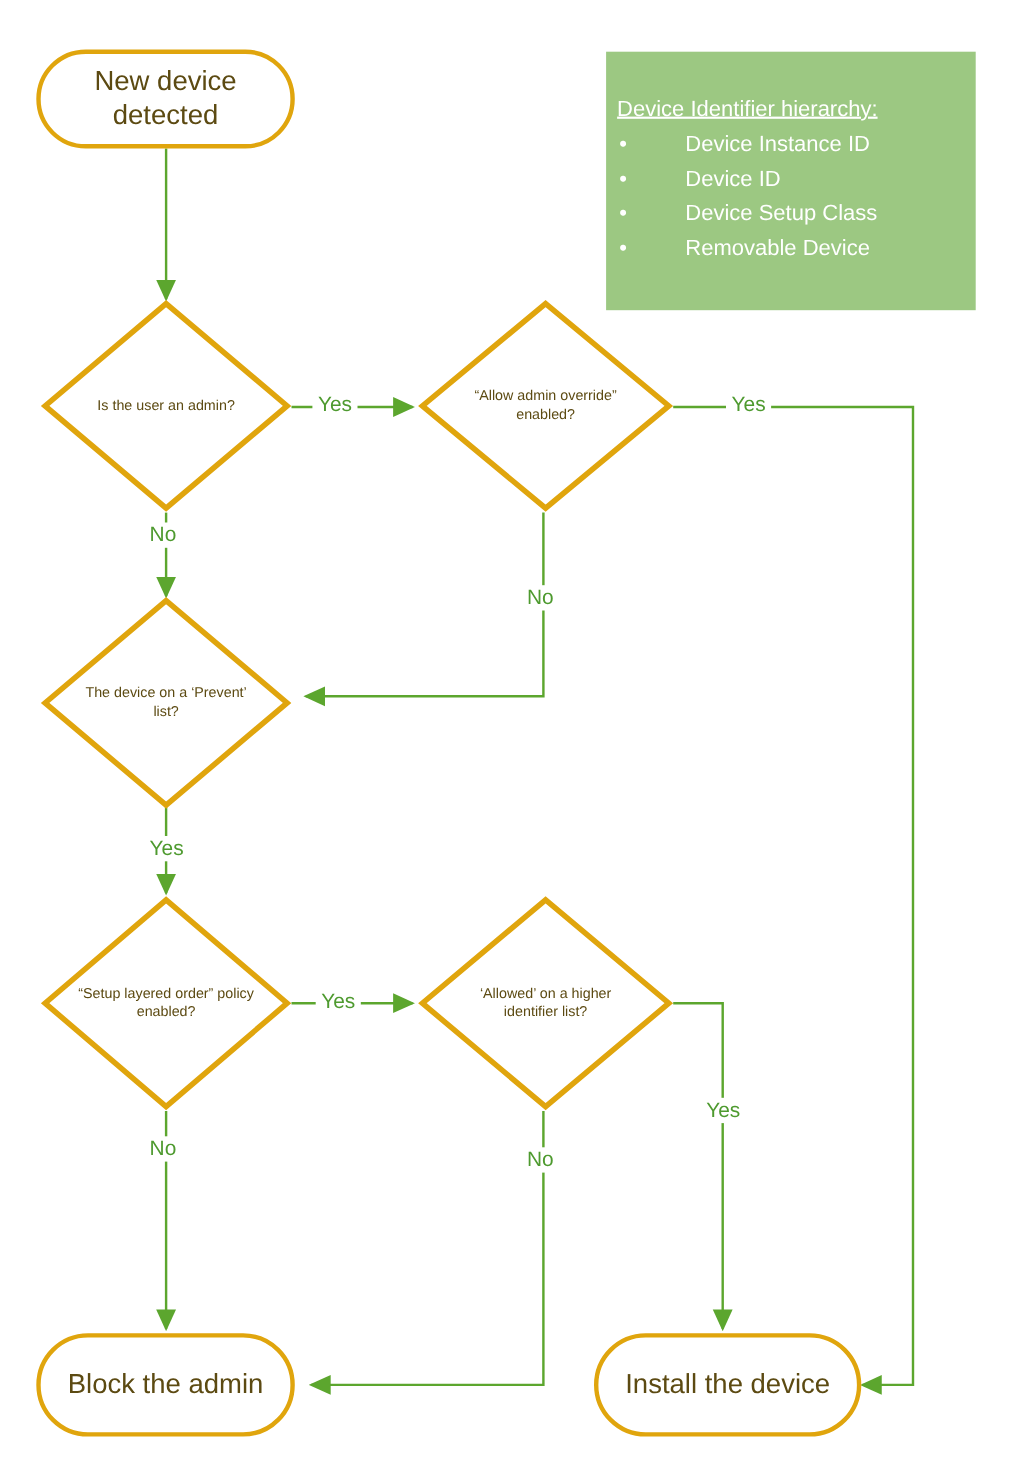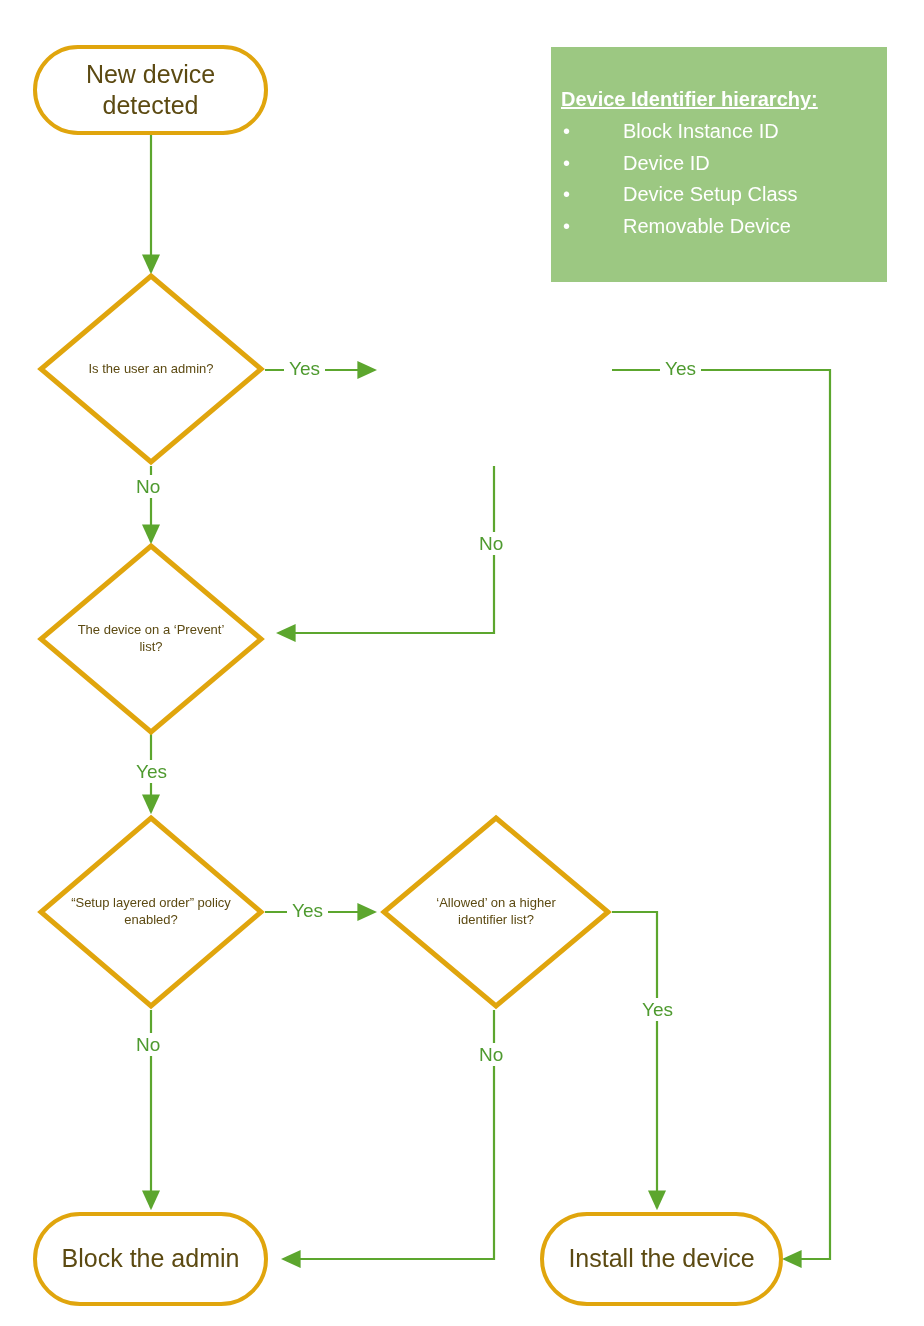--- a/index.html
+++ b/index.html
@@ -81,21 +81,21 @@
   
   .info-panel {
     position: absolute;
     background: #9CC882;
     box-sizing: border-box;
     padding: 38px 0 0 0;
   }
   .info-title {
     color: #ffffff;
     font-size: 20px;
-    font-weight: bold;
+    font-weight: normal;
     text-decoration: underline;
     margin: 0 0 2px 10px;
     line-height: 1.45;
   }
   .info-list {
     list-style: none;
     margin: 0;
     padding: 0;
   }
   .info-list li {
@@ -150,20 +150,28 @@
 
   <div class="decision-wrap" style="left:37px; top:272px; width:228px; height:194px;">
     <svg width="228" height="194" viewBox="0 0 228 194">
       <polygon points="114,4 224,97 114,190 4,97" fill="#ffffff" stroke="#E0A50D" stroke-width="5"></polygon>
     </svg>
     <div class="decision-label">
       <span>Is the user an admin?</span>
     </div>
   </div>
 
+  <div class="decision-wrap" style="left:380px; top:272px; width:232px; height:194px;">
+    <svg width="232" height="194" viewBox="0 0 232 194">
+      <polygon points="116,4 228,97 116,190 4,97" fill="#ffffff" stroke="#E0A50D" stroke-width="5"></polygon>
+    </svg>
+    <div class="decision-label">
+      <span>“Allow admin override” enabled?</span>
+    </div>
+  </div>
 
   <div class="decision-wrap" style="left:37px; top:542px; width:228px; height:194px;">
     <svg width="228" height="194" viewBox="0 0 228 194">
       <polygon points="114,4 224,97 114,190 4,97" fill="#ffffff" stroke="#E0A50D" stroke-width="5"></polygon>
     </svg>
     <div class="decision-label">
       <span>The device on a ‘Prevent’ list?</span>
     </div>
   </div>
 
@@ -213,21 +221,21 @@
 
   <div class="edge-label" style="left:637px; top:998px;">Yes</div>
 
   <div class="edge-label" style="left:474px; top:1043px;">No</div>
 
   <div class="info-panel" style="left:551px; top:47px; width:336px; height:235px;">
     <div class="info-title">Device Identifier hierarchy:</div>
     <ul class="info-list">
       <li>
         <span class="info-bullet">•</span>
-        <span>Block Instance ID</span>
+        <span>Device Instance ID</span>
       </li>
       <li>
         <span class="info-bullet">•</span>
         <span>Device ID</span>
       </li>
       <li>
         <span class="info-bullet">•</span>
         <span>Device Setup Class</span>
       </li>
       <li>

